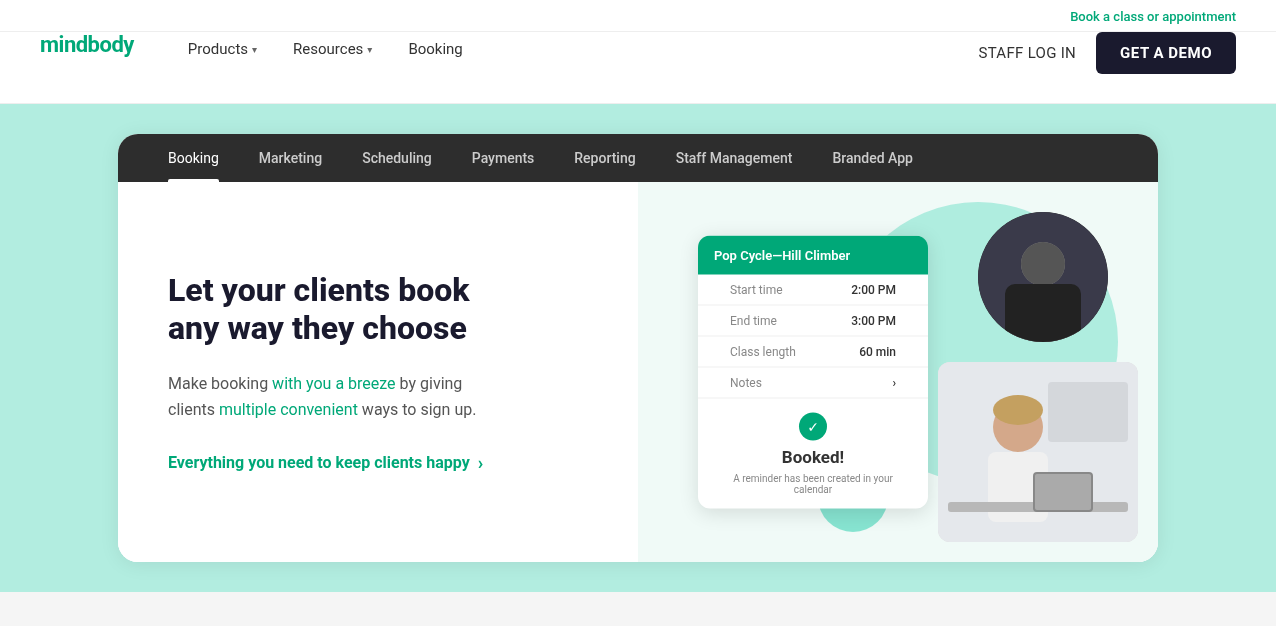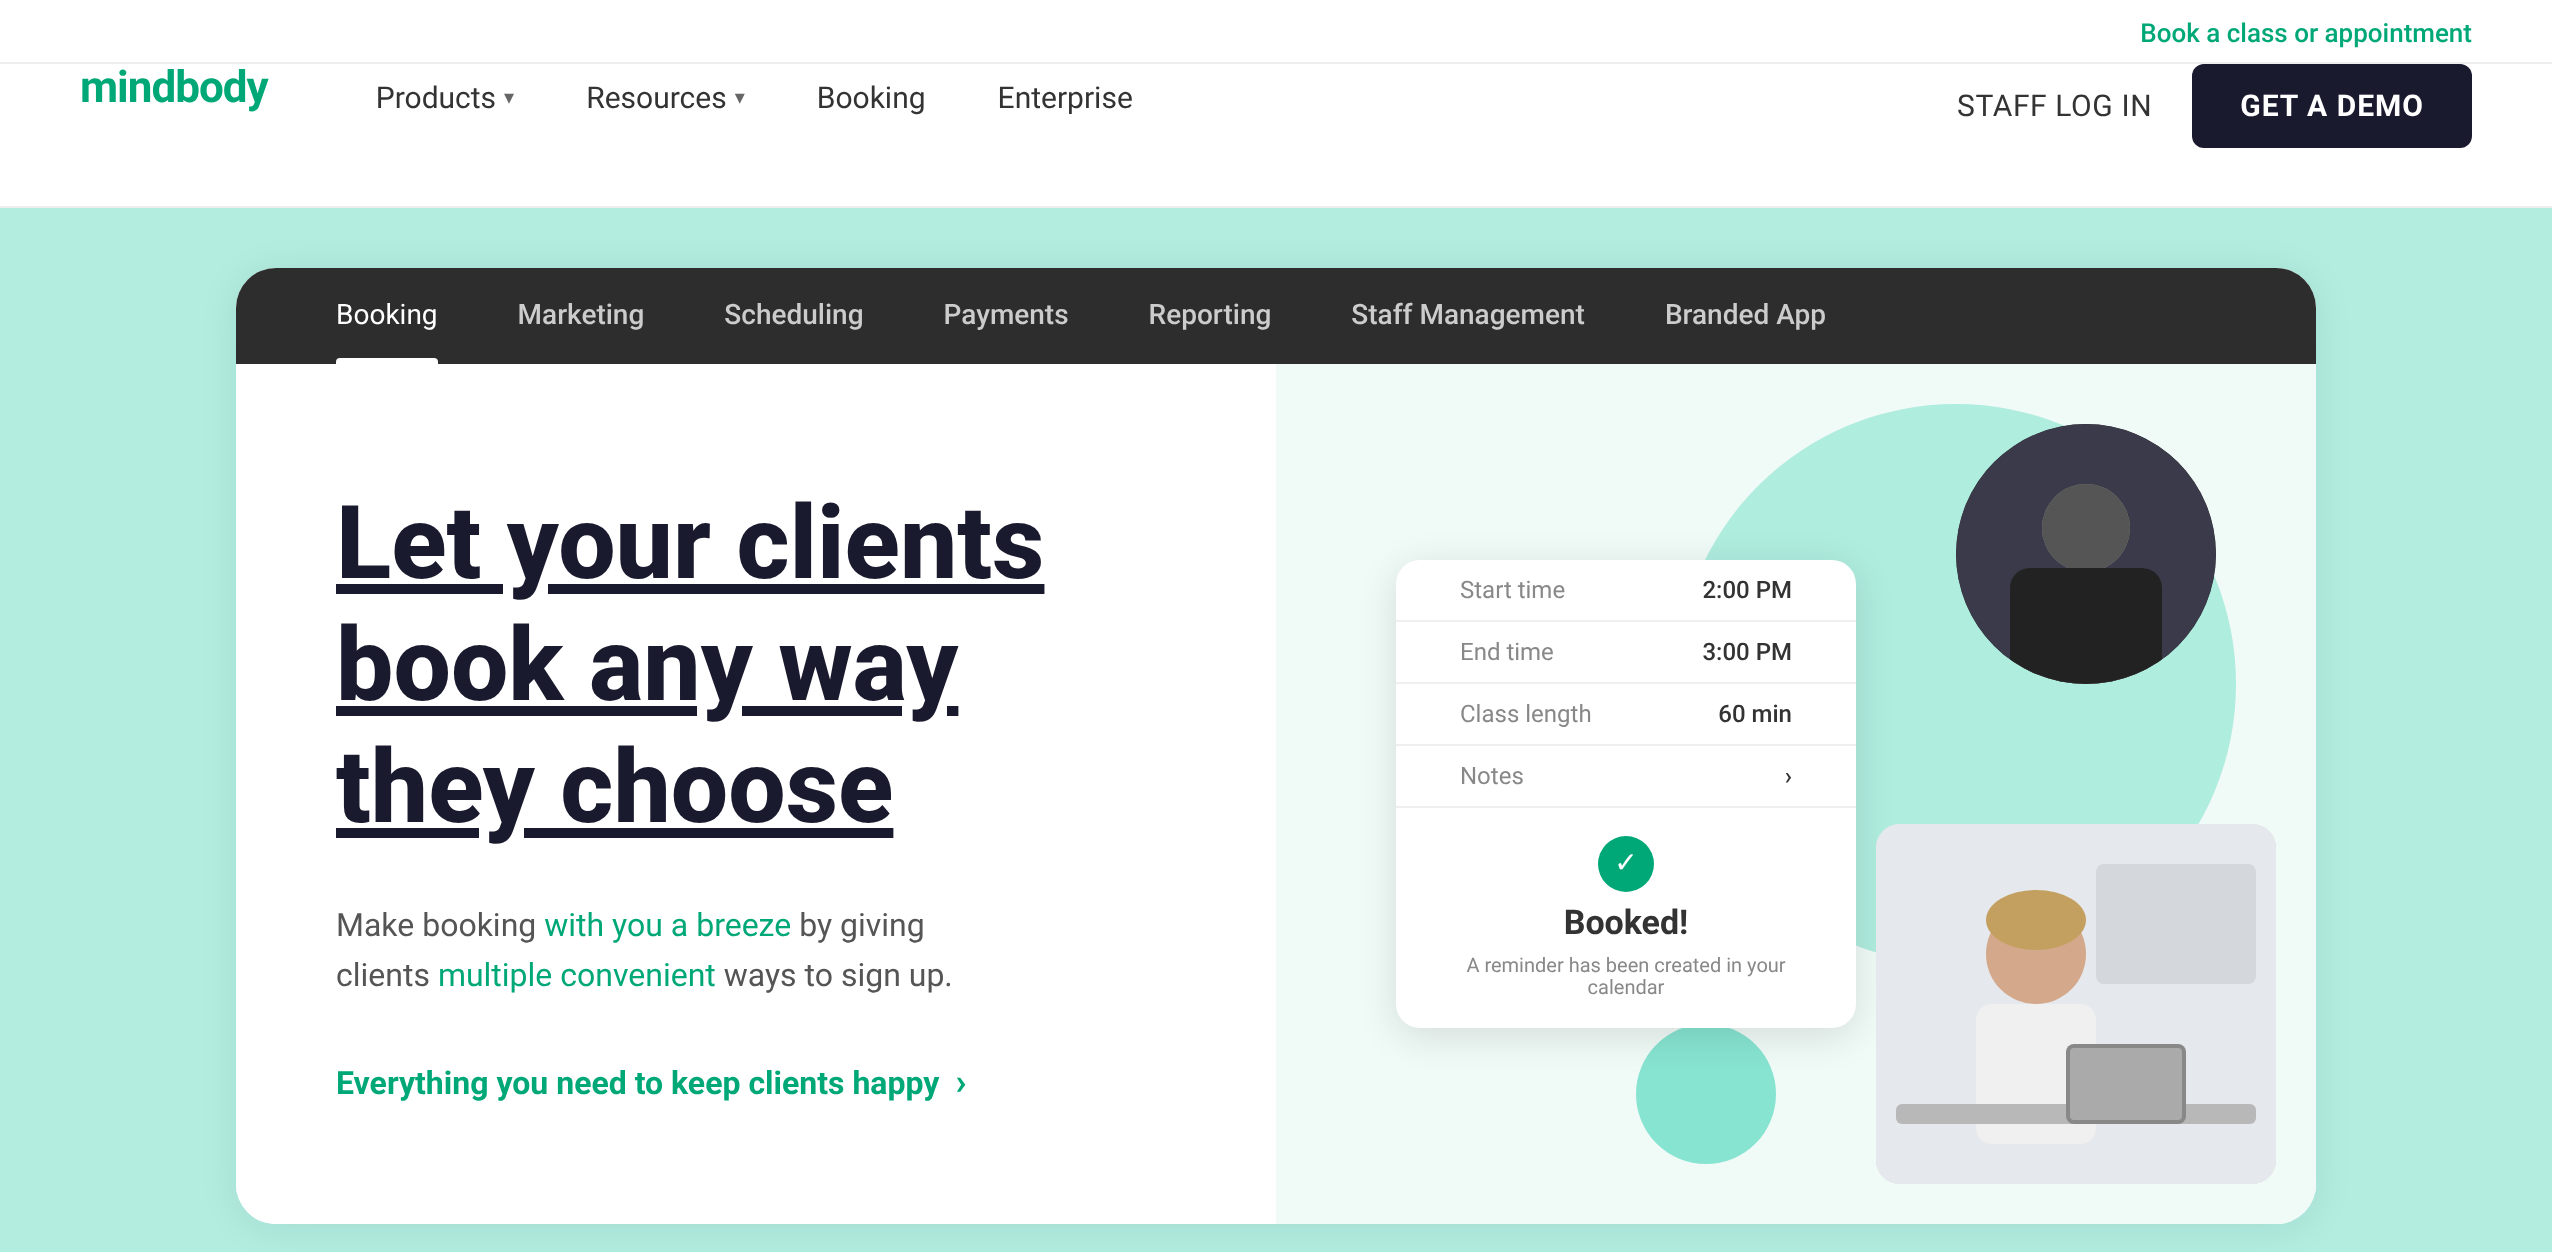--- a/index.html
+++ b/index.html
@@ -143,27 +143,26 @@
 
     .hero-text {
       flex: 1;
       padding: 60px 50px;
       background: #fff;
       display: flex;
       flex-direction: column;
       justify-content: center;
     }
     .hero-heading {
-      font-size: 51px;
+      font-size: 32px;
       font-weight: 800;
       color: #1a1a2e;
       line-height: 1.2;
       margin-bottom: 24px;
       max-width: 360px;
-      text-decoration: underline;
     }
     .hero-subtext {
       font-size: 16px;
       line-height: 1.6;
       color: #555;
       max-width: 340px;
       margin-bottom: 30px;
     }
     .hero-subtext .highlight {
       color: #00a878;
@@ -310,23 +309,20 @@
       <span>Products</span>
       <span class="nav-chevron">▾</span>
     </div>
     <div class="nav-item">
       <span>Resources</span>
       <span class="nav-chevron">▾</span>
     </div>
     <div class="nav-item">
       <span>Booking</span>
     </div>
-    <div class="nav-item">
-      <span>Enterprise</span>
-    </div>
   </div>
   <div class="nav-right">
     <div class="staff-login">STAFF LOG IN</div>
     <div class="get-demo-btn">GET A DEMO</div>
   </div>
 </nav>
 
 <div class="hero-section">
   <div class="hero-card">
 
@@ -377,20 +373,21 @@
 
             <ellipse cx="65" cy="52" rx="22" ry="22" fill="#888"></ellipse>
             <ellipse cx="65" cy="110" rx="38" ry="30" fill="#888"></ellipse>
 
             <ellipse cx="65" cy="52" rx="22" ry="22" fill="#555"></ellipse>
             <rect x="27" y="72" width="76" height="60" rx="10" fill="#222"></rect>
           </svg>
         </div>
 
         <div class="booking-card">
+          <div class="booking-card-header">Pop Cycle—Hill Climber</div>
           <div class="booking-card-row">
             <span class="label">Start time</span>
             <span class="value">2:00 PM</span>
           </div>
           <div class="booking-card-row">
             <span class="label">End time</span>
             <span class="value">3:00 PM</span>
           </div>
           <div class="booking-card-row">
             <span class="label">Class length</span>

